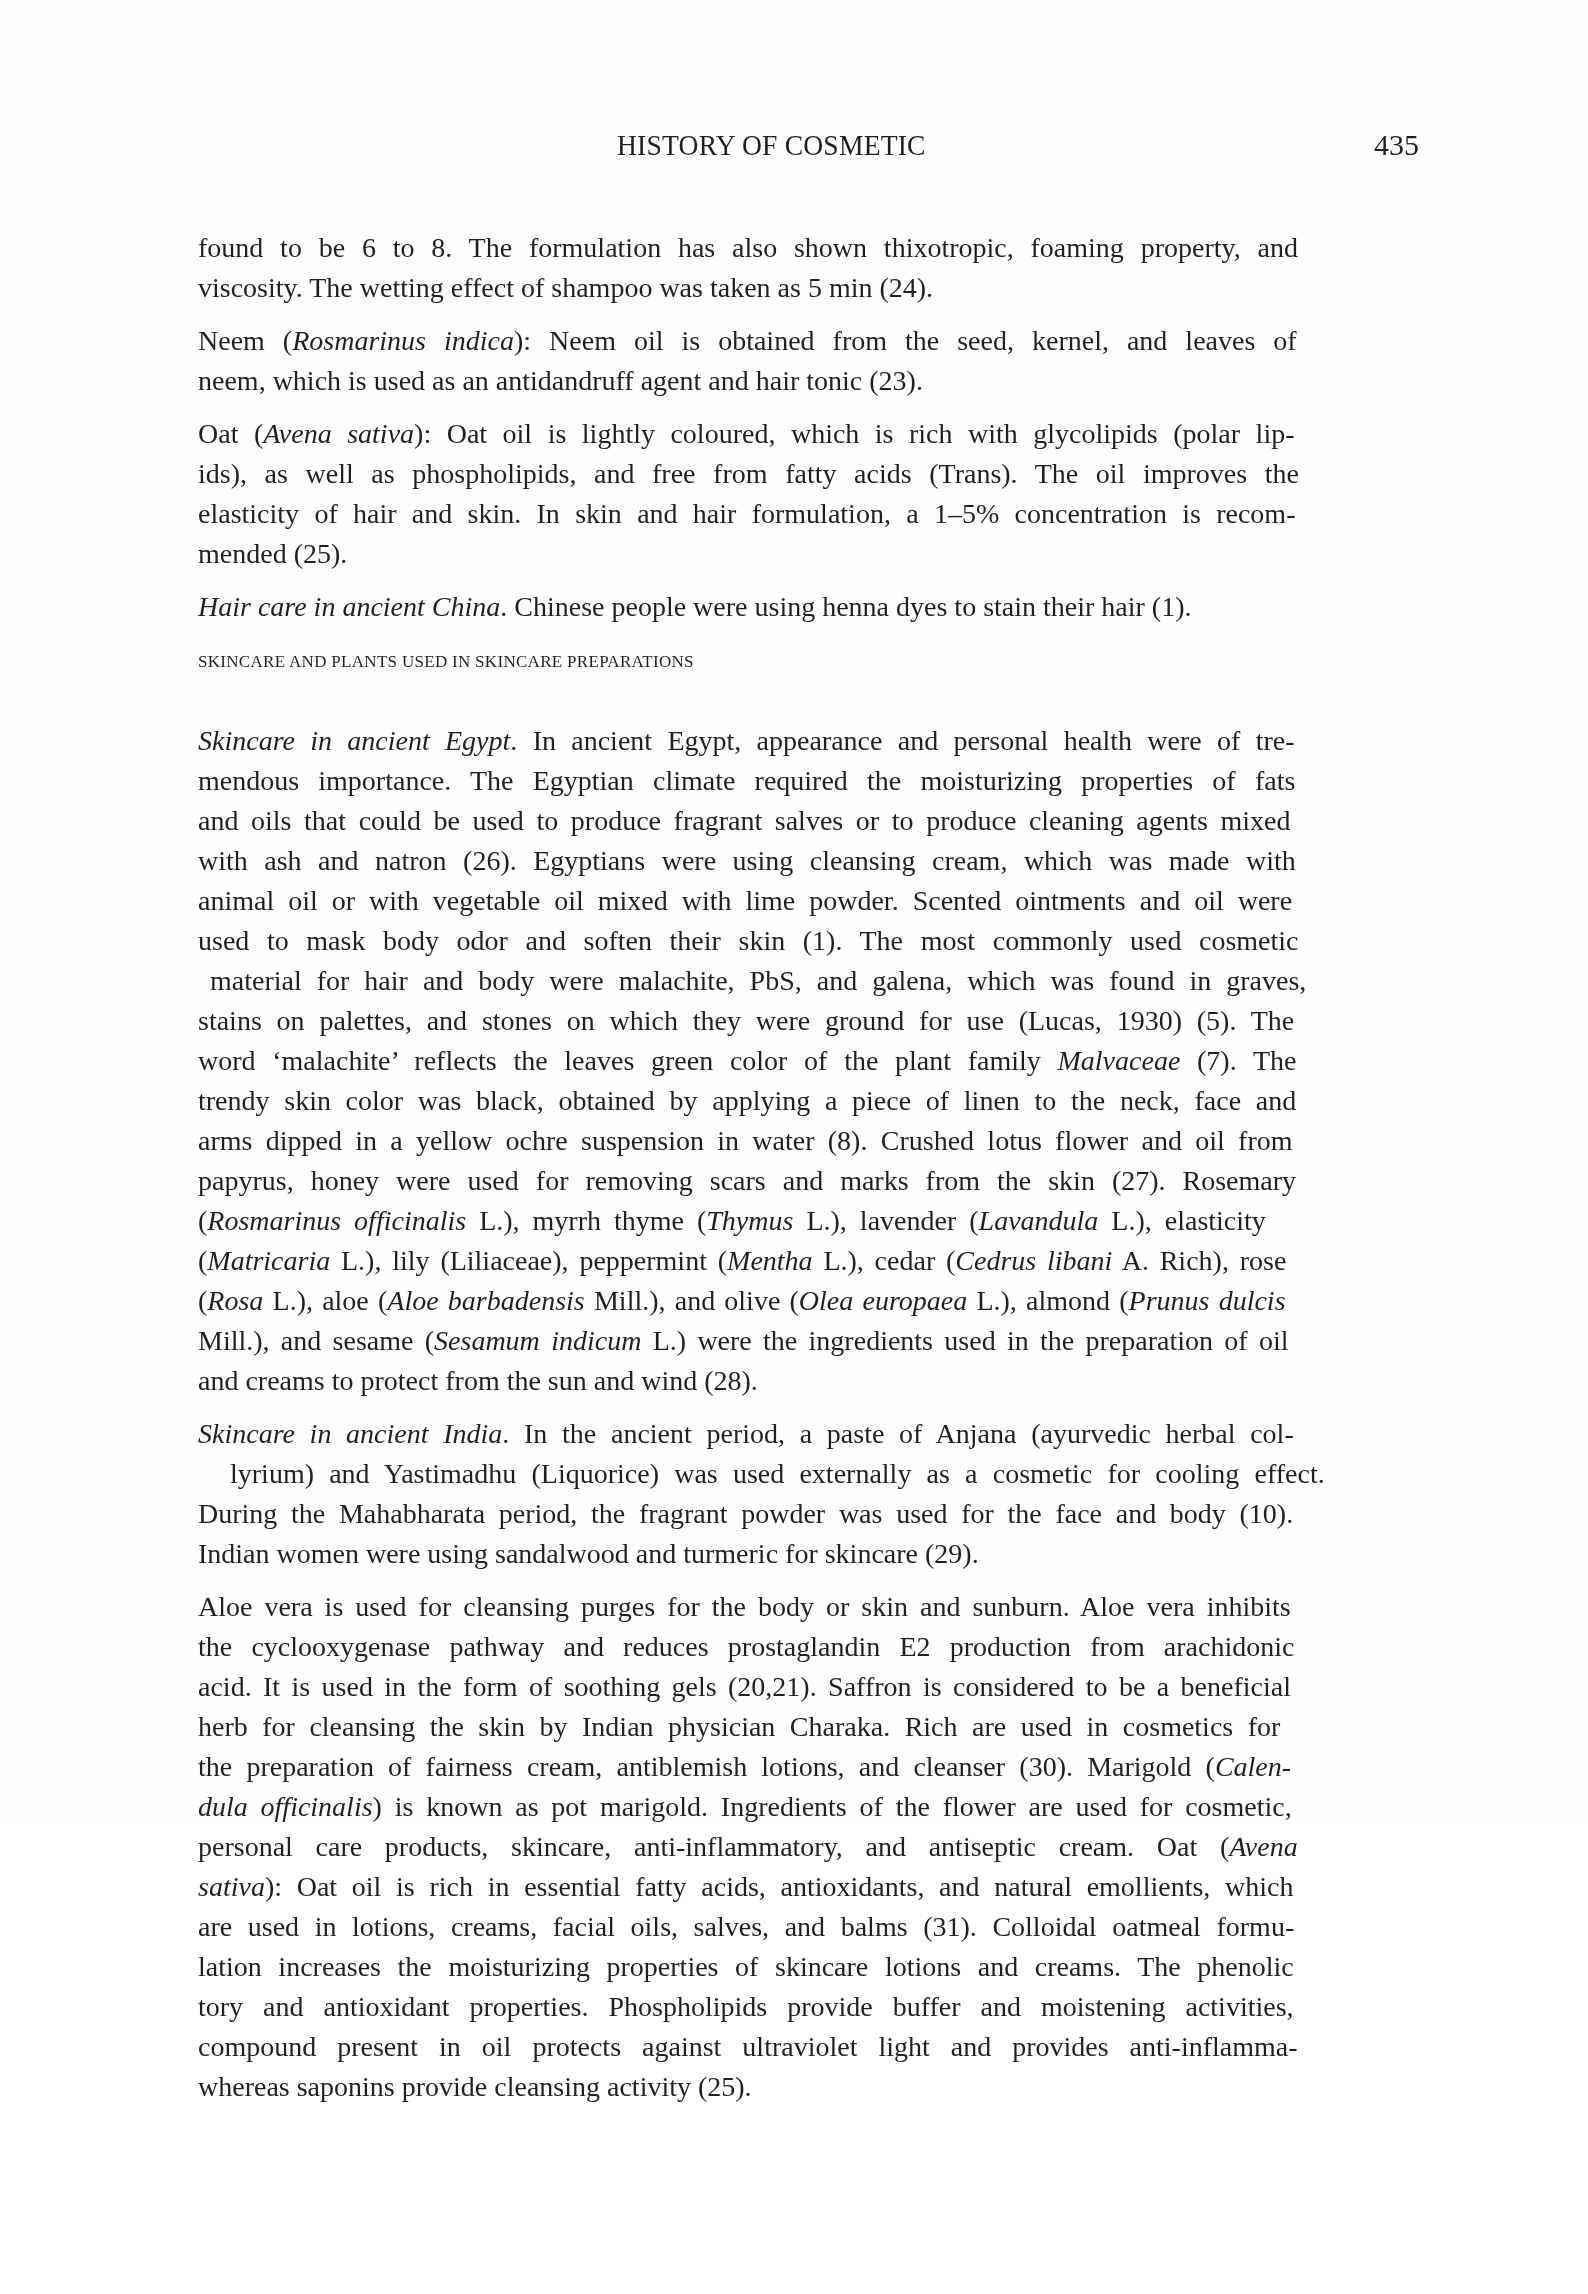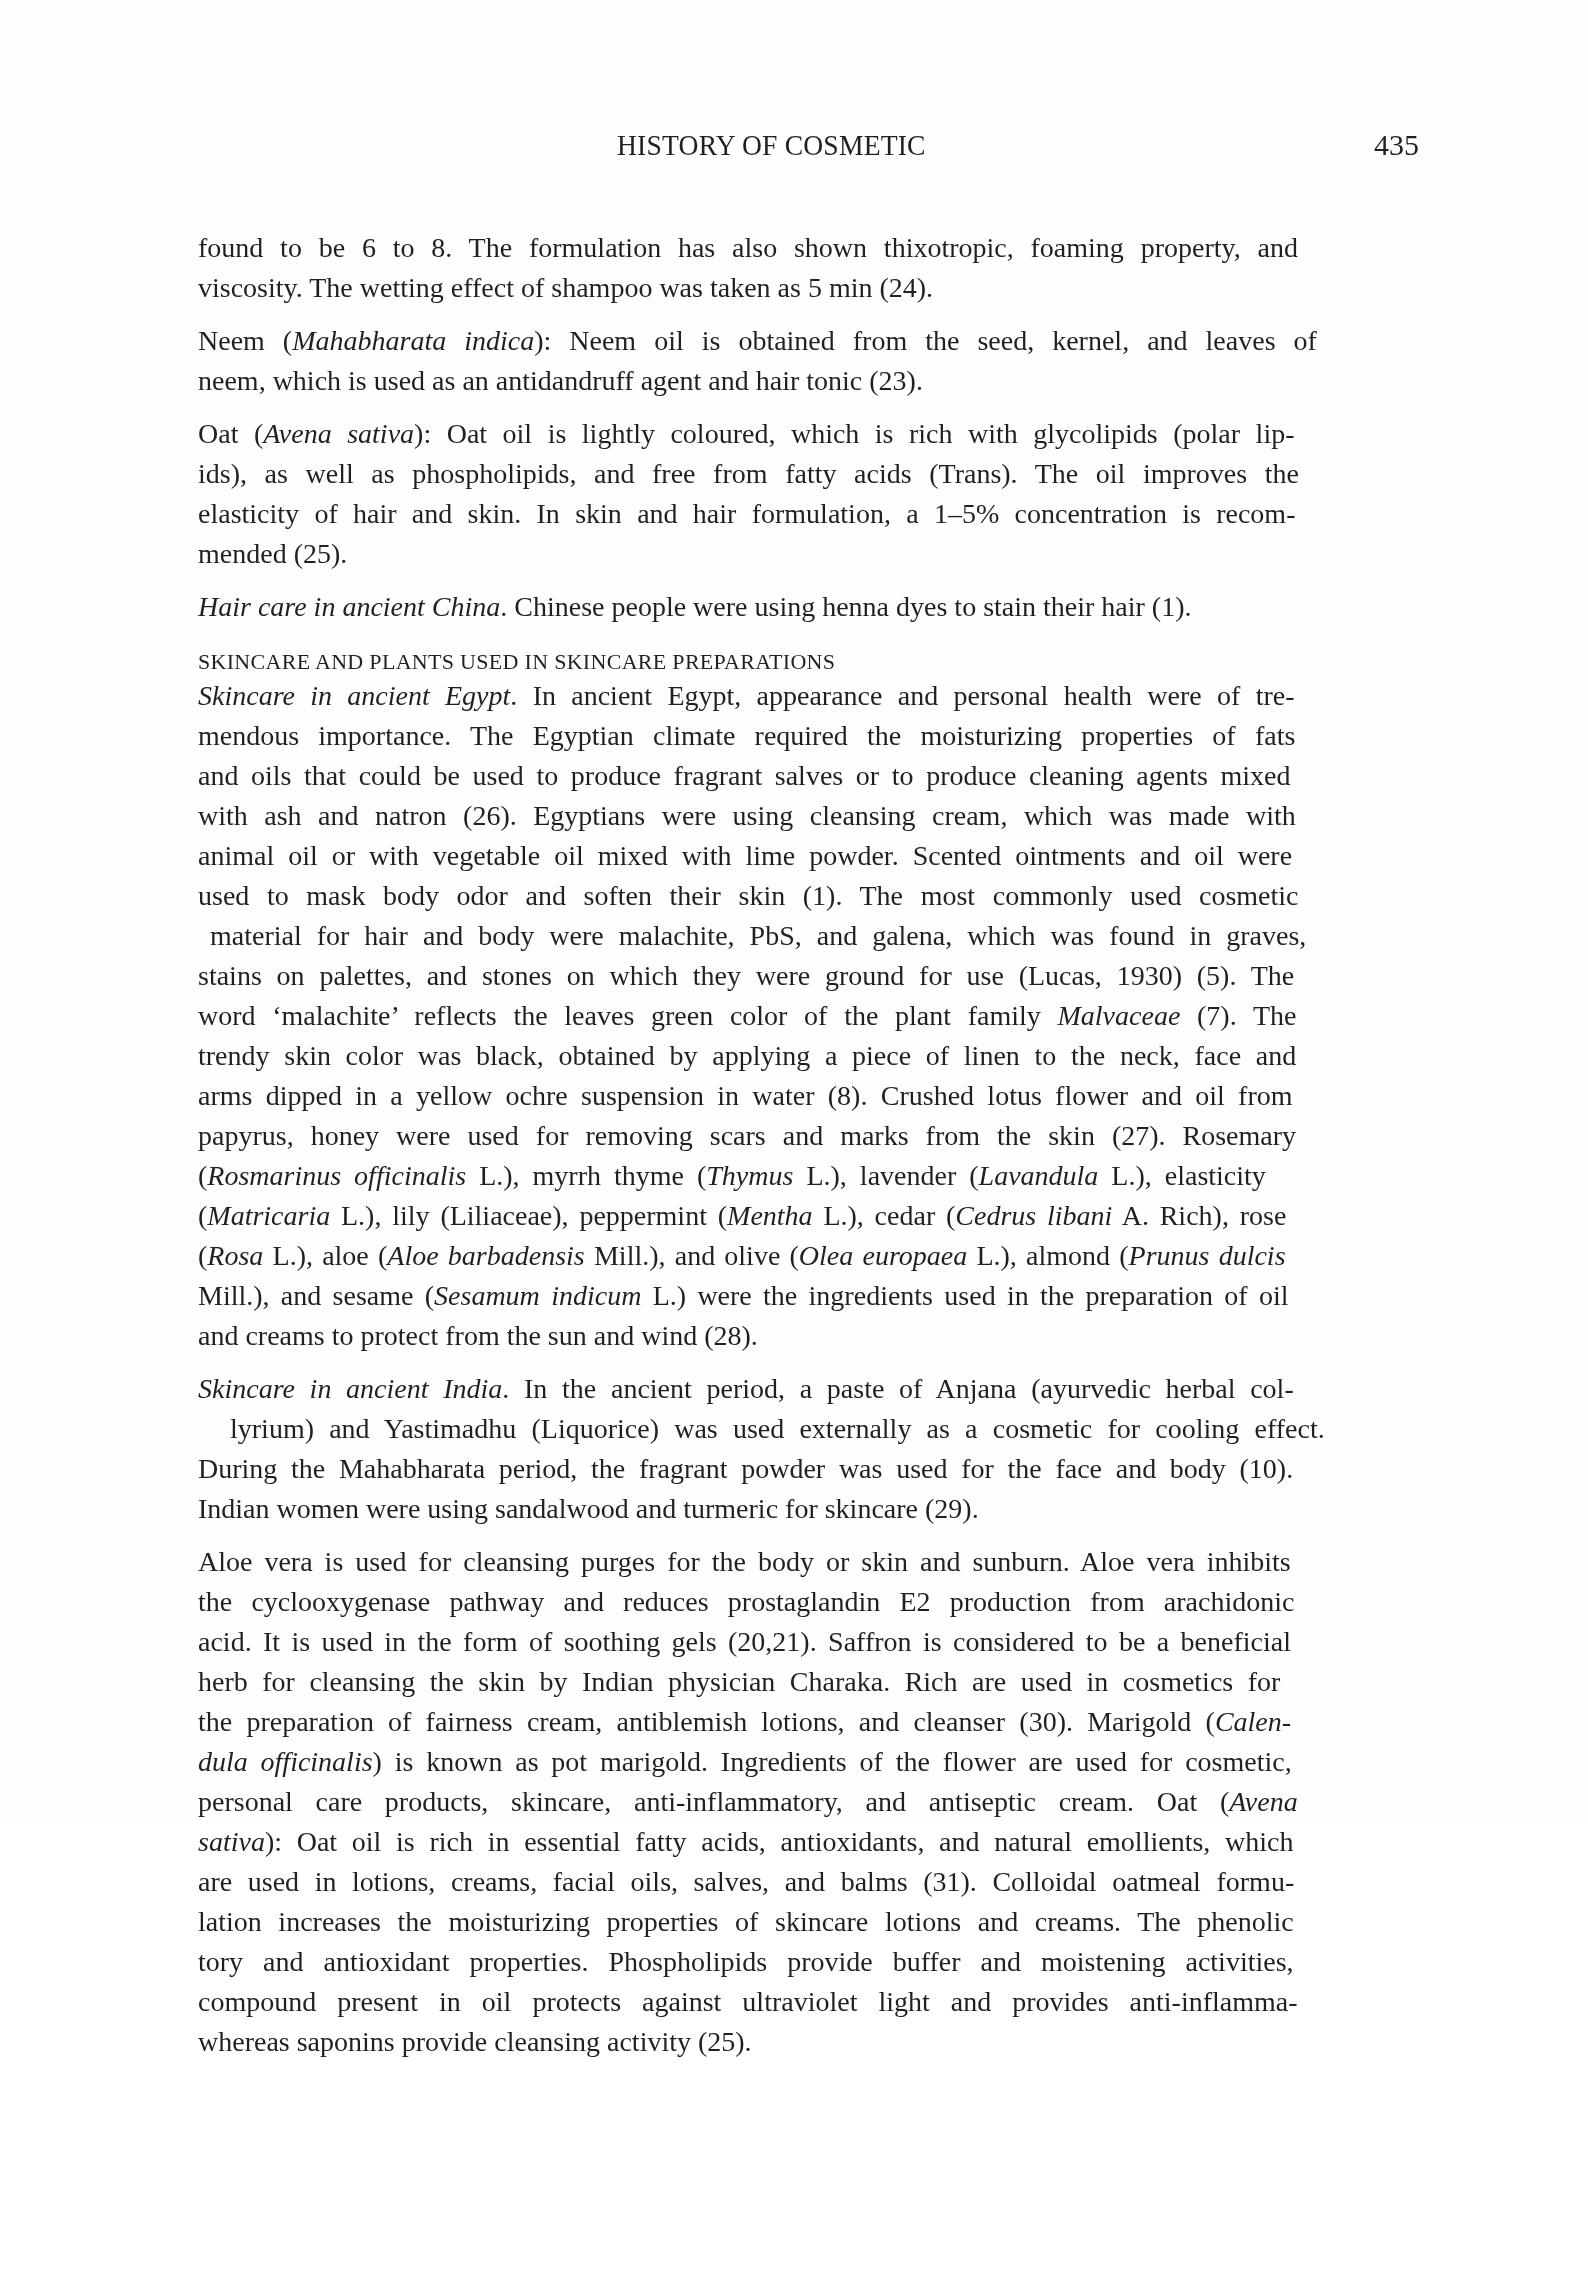--- a/index.html
+++ b/index.html
@@ -24,42 +24,42 @@
   }
   .line {
     display: block; height: 40px; line-height: 40px; font-size: 28px;
     white-space: nowrap; text-align: justify; text-align-last: justify;
     word-spacing: 0;
   }
   .line.last { text-align-last: left; }
   .line i { font-style: italic; }
   .para { margin-bottom: 13px; }
   .section-heading {
-    font-size: 22px; letter-spacing: 0.3px; height: 28px; line-height: 28px;
-    margin-top: 21px; white-space: nowrap;
+    font-size: 17px; letter-spacing: 0.3px; height: 28px; line-height: 28px;
+    margin-top: 21px; margin-bottom: 45px; white-space: nowrap;
   }
   .line-inner { display: inline-block; width: 100%; transform-origin: left center; }
 </style>
 </head>
 <body>
 
 <div class="page">
   <div class="running-head">
     <span class="running-title">HISTORY OF COSMETIC</span>
     <span class="page-number">435</span>
   </div>
 
   <div class="body">
     <div id="group1">
         <div class="para">
           <span class="line"><span class="line-inner" style="width: auto; white-space: nowrap; word-spacing: 9.8px;"><span>found to be 6 to 8. The formulation has also shown thixotropic, foaming property, and</span></span></span>
           <span class="line last"><span class="line-inner" style="width: auto; white-space: nowrap;"><span>viscosity. The wetting effect of shampoo was taken as 5 min (24).</span></span></span>
         </div>
         <div class="para">
-          <span class="line"><span class="line-inner" style="width: auto; white-space: nowrap; word-spacing: 11px;"><span>Neem (</span><i>Mahabharata indica</i><span>): Neem oil is obtained from the seed, kernel, and leaves of</span></span></span>
+          <span class="line"><span class="line-inner" style="width: auto; white-space: nowrap; word-spacing: 11px;"><span>Neem (</span><i>Rosmarinus indica</i><span>): Neem oil is obtained from the seed, kernel, and leaves of</span></span></span>
           <span class="line last"><span class="line-inner" style="width: auto; white-space: nowrap;"><span>neem, which is used as an antidandruff agent and hair tonic (23).</span></span></span>
         </div>
         <div class="para">
           <span class="line"><span class="line-inner" style="width: auto; white-space: nowrap; word-spacing: 8.5px;"><span>Oat (</span><i>Avena sativa</i><span>): Oat oil is lightly coloured, which is rich with glycolipids (polar lip-</span></span></span>
           <span class="line"><span class="line-inner" style="width: auto; white-space: nowrap; word-spacing: 10.6px;"><span>ids), as well as phospholipids, and free from fatty acids (Trans). The oil improves the</span></span></span>
           <span class="line"><span class="line-inner" style="width: auto; white-space: nowrap; word-spacing: 8.3px;"><span>elasticity of hair and skin. In skin and hair formulation, a 1–5% concentration is recom-</span></span></span>
           <span class="line last"><span class="line-inner" style="width: auto; white-space: nowrap;"><span>mended (25).</span></span></span>
         </div>
         <div class="para">
           <span class="line last"><span class="line-inner" style="width: auto; white-space: nowrap;"><i>Hair care in ancient China</i><span>. Chinese people were using henna dyes to stain their hair (1).</span></span></span>

